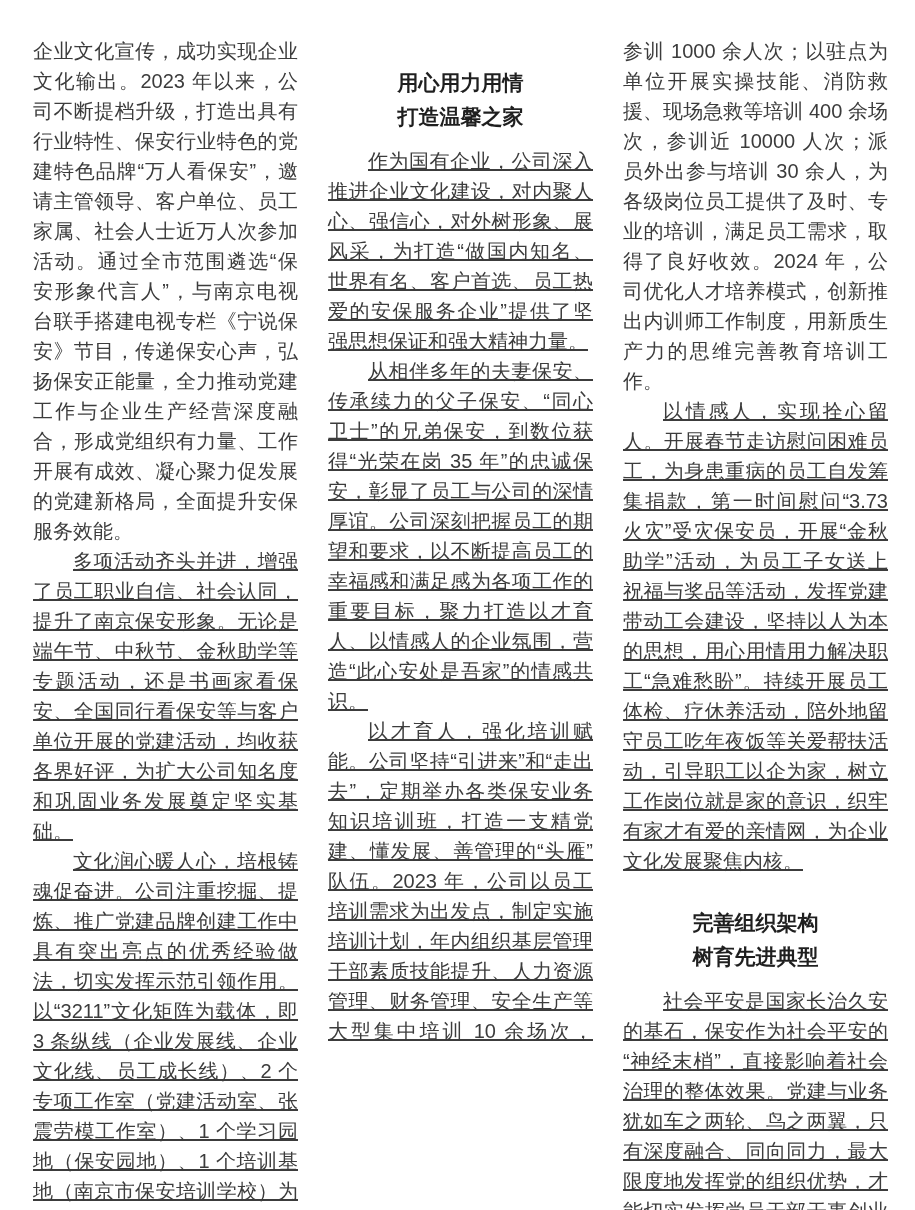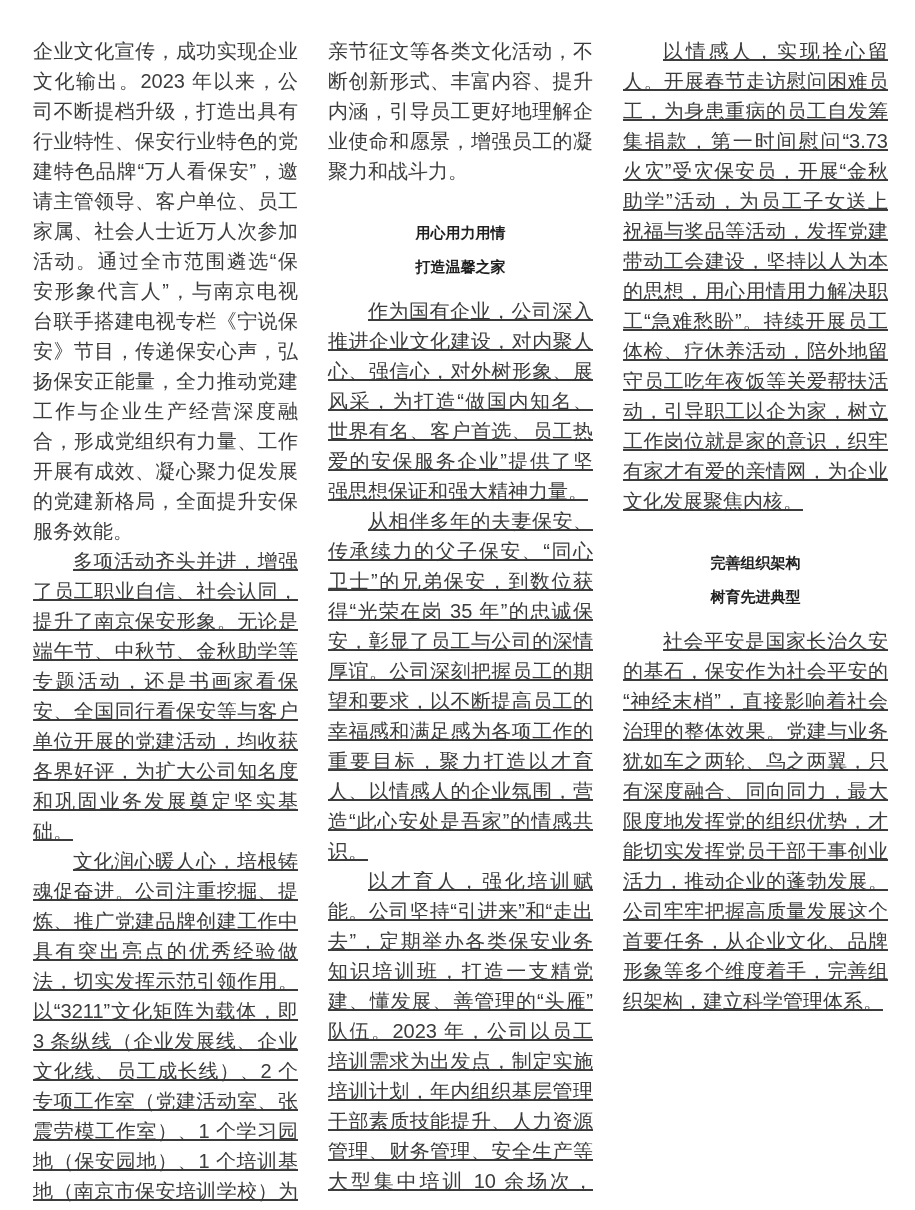--- a/index.html
+++ b/index.html
@@ -33,44 +33,44 @@
     line-height: 30px;
     color: var(--text-color, #3c3c3c);
     text-align: justify;
     text-justify: inter-ideograph;
     word-break: break-all;
   }
   .para.indent { text-indent: 2em; text-decoration: underline; }
   .para.runover { text-align-last: justify; }
   .heading {
     margin: 30px 0 12px 0;
-    font-size: 15px;
+    font-size: 21px;
     font-weight: 700;
     line-height: 34px;
     color: var(--heading-color, #1f1f1f);
     text-align: center;
     white-space: pre-line;
   }
 </style>
 </head>
 <body style="--page-bg: #ffffff; --text-color: #3c3c3c; --heading-color: #1f1f1f;">
 
 <div class="page">
   <section class="col">
       <p class="para">企业文化宣传，成功实现企业文化输出。2023 年以来，公司不断提档升级，打造出具有行业特性、保安行业特色的党建特色品牌“万人看保安”，邀请主管领导、客户单位、员工家属、社会人士近万人次参加活动。通过全市范围遴选“保安形象代言人”，与南京电视台联手搭建电视专栏《宁说保安》节目，传递保安心声，弘扬保安正能量，全力推动党建工作与企业生产经营深度融合，形成党组织有力量、工作开展有成效、凝心聚力促发展的党建新格局，全面提升安保服务效能。</p>
       <p class="para indent">多项活动齐头并进，增强了员工职业自信、社会认同，提升了南京保安形象。无论是端午节、中秋节、金秋助学等专题活动，还是书画家看保安、全国同行看保安等与客户单位开展的党建活动，均收获各界好评，为扩大公司知名度和巩固业务发展奠定坚实基础。</p>
       <p class="para indent runover">文化润心暖人心，培根铸魂促奋进。公司注重挖掘、提炼、推广党建品牌创建工作中具有突出亮点的优秀经验做法，切实发挥示范引领作用。以“3211”文化矩阵为载体，即 3 条纵线（企业发展线、企业文化线、员工成长线）、2 个专项工作室（党建活动室、张震劳模工作室）、1 个学习园地（保安园地）、1 个培训基地（南京市保安培训学校）为载体，大力宣传党建品牌创建的工作进展和主要成效，有效提升了党建品牌的影响力和知名度，全面提升了党建工作水平。通过组织开展党员干部和员工“传承劳模精神点亮青春梦想”座谈会、“新质生产力”大家谈、父</p>
     </section>
   <section class="col">
-      <p class="para">亲节征文等各类文化活动，不断创新形式、丰富内容、提升内涵，引导员工更好地理解企业使命和愿景，增强员工的凝聚力和战斗力。</p>
       <h3 class="heading">用心用力用情
 打造温馨之家</h3>
       <p class="para indent">作为国有企业，公司深入推进企业文化建设，对内聚人心、强信心，对外树形象、展风采，为打造“做国内知名、世界有名、客户首选、员工热爱的安保服务企业”提供了坚强思想保证和强大精神力量。</p>
       <p class="para indent">从相伴多年的夫妻保安、传承续力的父子保安、“同心卫士”的兄弟保安，到数位获得“光荣在岗 35 年”的忠诚保安，彰显了员工与公司的深情厚谊。公司深刻把握员工的期望和要求，以不断提高员工的幸福感和满足感为各项工作的重要目标，聚力打造以才育人、以情感人的企业氛围，营造“此心安处是吾家”的情感共识。</p>
       <p class="para indent runover">以才育人，强化培训赋能。公司坚持“引进来”和“走出去”，定期举办各类保安业务知识培训班，打造一支精党建、懂发展、善管理的“头雁”队伍。2023 年，公司以员工培训需求为出发点，制定实施培训计划，年内组织基层管理干部素质技能提升、人力资源管理、财务管理、安全生产等大型集中培训 10 余场次，</p>
     </section>
   <section class="col">
+      <p class="para">参训 1000 余人次；以驻点为单位开展实操技能、消防救援、现场急救等培训 400 余场次，参训近 10000 人次；派员外出参与培训 30 余人，为各级岗位员工提供了及时、专业的培训，满足员工需求，取得了良好收效。2024 年，公司优化人才培养模式，创新推出内训师工作制度，用新质生产力的思维完善教育培训工作。</p>
       <p class="para indent">以情感人，实现拴心留人。开展春节走访慰问困难员工，为身患重病的员工自发筹集捐款，第一时间慰问“3.73 火灾”受灾保安员，开展“金秋助学”活动，为员工子女送上祝福与奖品等活动，发挥党建带动工会建设，坚持以人为本的思想，用心用情用力解决职工“急难愁盼”。持续开展员工体检、疗休养活动，陪外地留守员工吃年夜饭等关爱帮扶活动，引导职工以企为家，树立工作岗位就是家的意识，织牢有家才有爱的亲情网，为企业文化发展聚焦内核。</p>
       <h3 class="heading">完善组织架构
 树育先进典型</h3>
       <p class="para indent">社会平安是国家长治久安的基石，保安作为社会平安的“神经末梢”，直接影响着社会治理的整体效果。党建与业务犹如车之两轮、鸟之两翼，只有深度融合、同向同力，最大限度地发挥党的组织优势，才能切实发挥党员干部干事创业活力，推动企业的蓬勃发展。公司牢牢把握高质量发展这个首要任务，从企业文化、品牌形象等多个维度着手，完善组织架构，建立科学管理体系。</p>
     </section>
 </div>
 
 </body></html>

